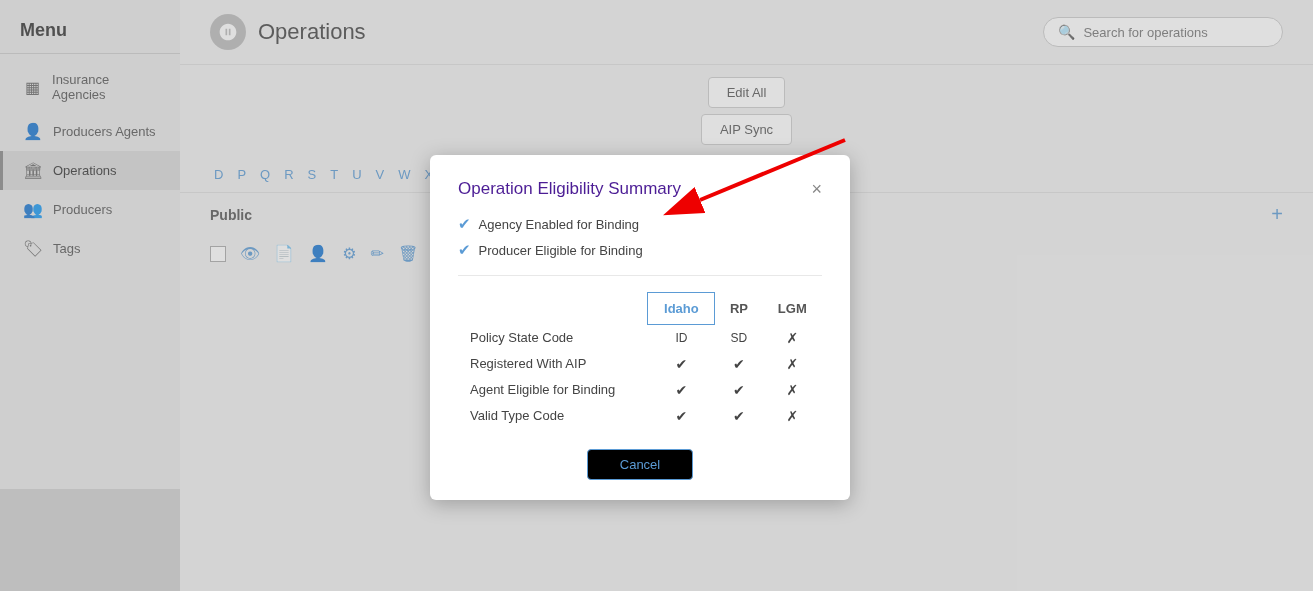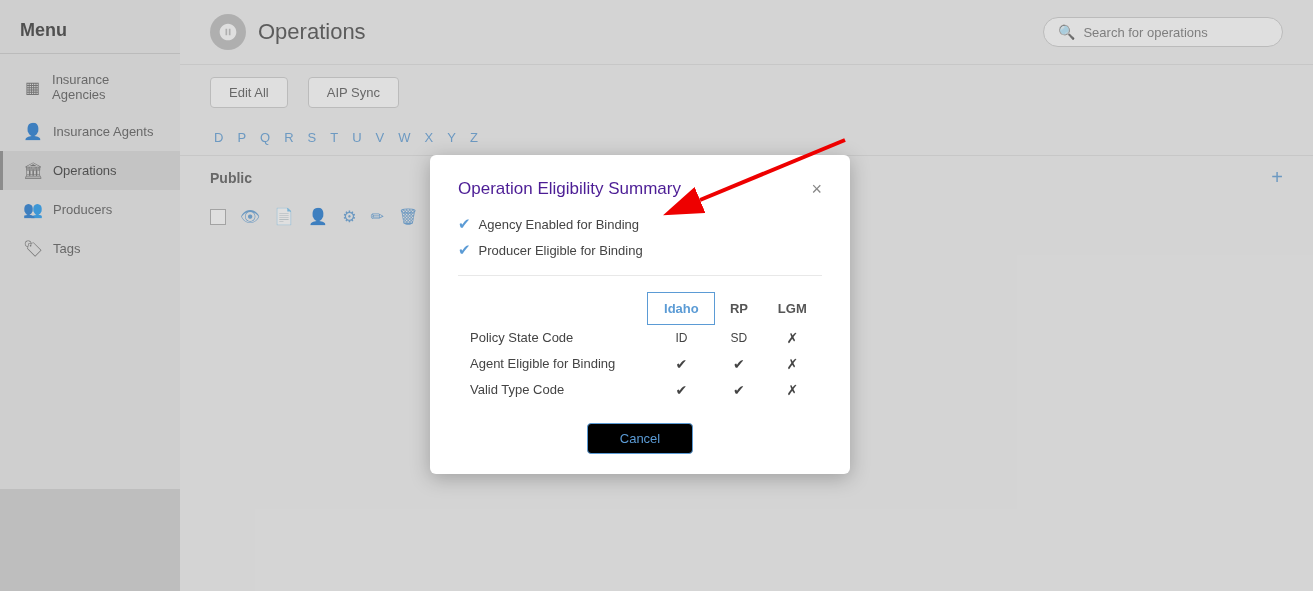--- a/index.html
+++ b/index.html
@@ -111,22 +111,23 @@
       background: transparent;
       width: 100%;
     }
     .search-icon { color: #888; font-size: 14px; }
 
     
     .toolbar {
       display: flex;
       align-items: center;
       padding: 12px 30px;
-      gap: 20px;
+      gap: 6px;
       background: #f0f0f0;
+      flex-direction: column;
     }
     .btn {
       padding: 7px 18px;
       border: 1px solid #ccc;
       border-radius: 4px;
       background: white;
       cursor: pointer;
       font-size: 13px;
       color: #555;
     }
@@ -298,21 +299,21 @@
 <body>
 
 <div class="sidebar">
   <div class="sidebar-title">Menu</div>
   <div class="sidebar-item">
     <span class="icon">▦</span>
     <span class="label">Insurance Agencies</span>
   </div>
   <div class="sidebar-item">
     <span class="icon">👤</span>
-    <span class="label">Insurance Agents</span>
+    <span class="label">Producers Agents</span>
   </div>
   <div class="sidebar-item active">
     <span class="icon">🏛</span>
     <span class="label">Operations</span>
   </div>
   <div class="sidebar-item">
     <span class="icon">👥</span>
     <span class="label">Producers</span>
   </div>
   <div class="sidebar-item">
@@ -403,20 +404,26 @@
       </tr>
     </thead>
     <tbody>
       <tr>
         <td>Policy State Code</td>
         <td class="center state-code">ID</td>
         <td class="center state-code">SD</td>
         <td class="center cross-mark">✗</td>
       </tr>
       <tr>
+        <td>Registered With AIP</td>
+        <td class="center check-mark">✔</td>
+        <td class="center check-mark">✔</td>
+        <td class="center cross-mark">✗</td>
+      </tr>
+      <tr>
         <td>Agent Eligible for Binding</td>
         <td class="center check-mark">✔</td>
         <td class="center check-mark">✔</td>
         <td class="center cross-mark">✗</td>
       </tr>
       <tr>
         <td>Valid Type Code</td>
         <td class="center check-mark">✔</td>
         <td class="center check-mark">✔</td>
         <td class="center cross-mark">✗</td>

